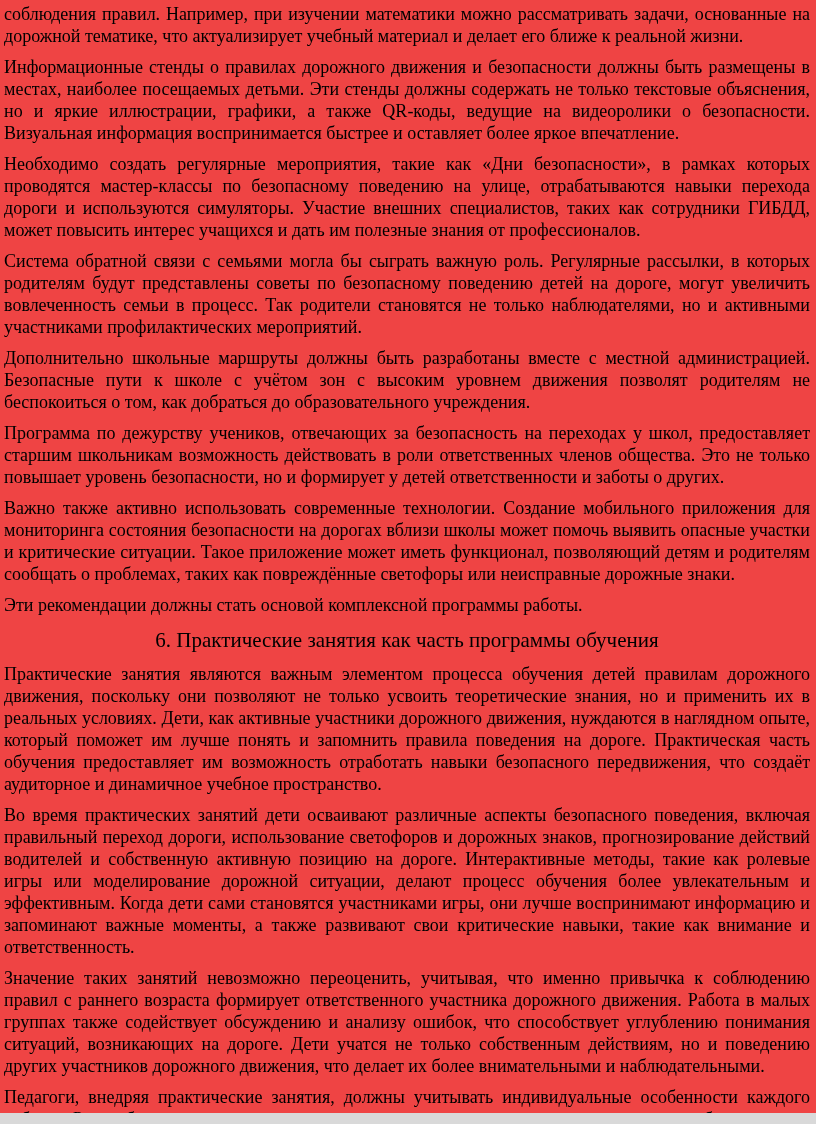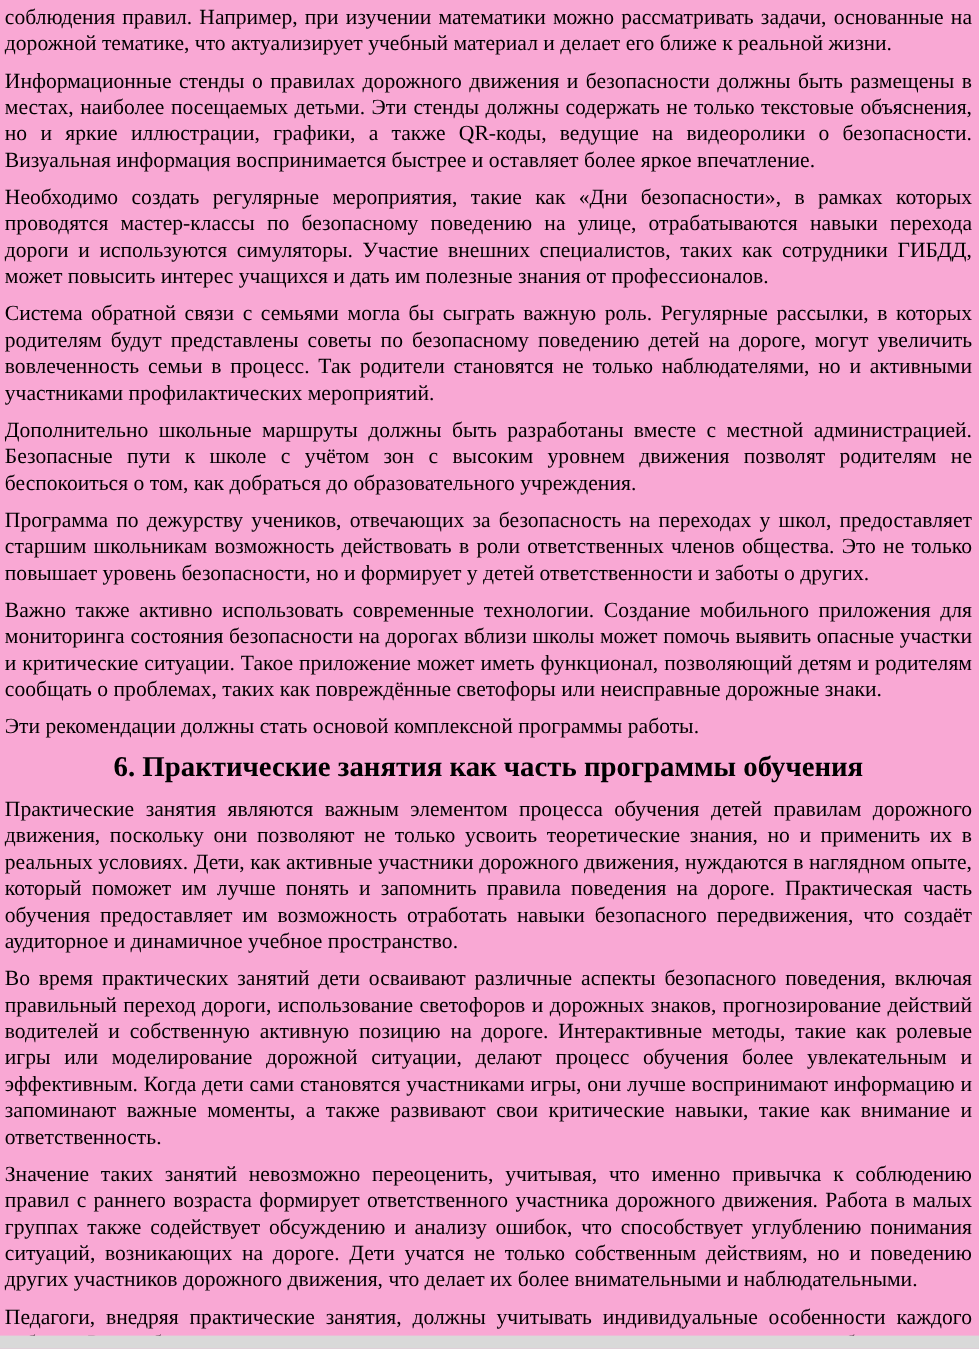--- a/index.html
+++ b/index.html
@@ -8,40 +8,40 @@
   }
   body {
     width: 816px;
     height: 1124px;
     background: #d9d9d9;
     overflow: hidden;
   }
   .page {
     width: 816px;
     height: 1113px;
-    background: #f9a8d4;
+    background: #ef4444;
     box-sizing: border-box;
     padding: 3px 6px 0 4px;
     overflow: hidden;
     color: #000000;
     font-family: "Liberation Serif", "DejaVu Serif", serif;
   }
   .para {
     margin: 0 0 9px 0;
     font-size: 18px;
     line-height: 22px;
     text-align: justify;
     text-justify: inter-word;
   }
   .heading {
     margin: 13px 0 11px 0;
-    font-size: 24px;
+    font-size: 21px;
     line-height: 23px;
     text-align: center;
-    font-weight: bold;
+    font-weight: normal;
   }
 </style>
 </head>
 <body>
 
 <div class="page">
   <p class="para">соблюдения правил. Например, при изучении математики можно рассматривать задачи, основанные на дорожной тематике, что актуализирует учебный материал и делает его ближе к реальной жизни.</p>
   <p class="para">Информационные стенды о правилах дорожного движения и безопасности должны быть размещены в местах, наиболее посещаемых детьми. Эти стенды должны содержать не только текстовые объяснения, но и яркие иллюстрации, графики, а также QR-коды, ведущие на видеоролики о безопасности. Визуальная информация воспринимается быстрее и оставляет более яркое впечатление.</p>
   <p class="para">Необходимо создать регулярные мероприятия, такие как «Дни безопасности», в рамках которых проводятся мастер-классы по безопасному поведению на улице, отрабатываются навыки перехода дороги и используются симуляторы. Участие внешних специалистов, таких как сотрудники ГИБДД, может повысить интерес учащихся и дать им полезные знания от профессионалов.</p>
   <p class="para">Система обратной связи с семьями могла бы сыграть важную роль. Регулярные рассылки, в которых родителям будут представлены советы по безопасному поведению детей на дороге, могут увеличить вовлеченность семьи в процесс. Так родители становятся не только наблюдателями, но и активными участниками профилактических мероприятий.</p>

